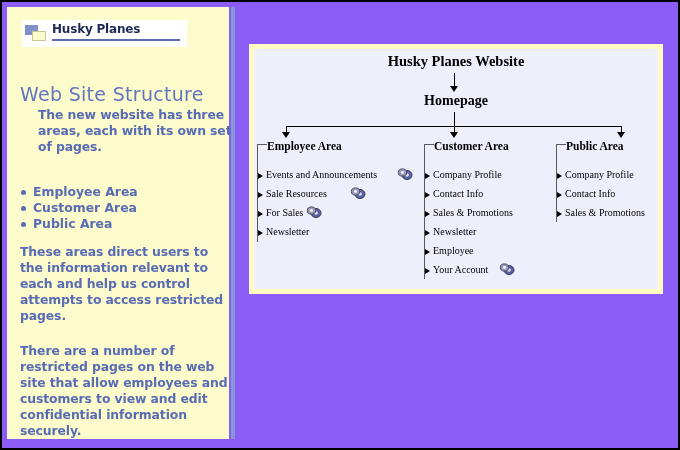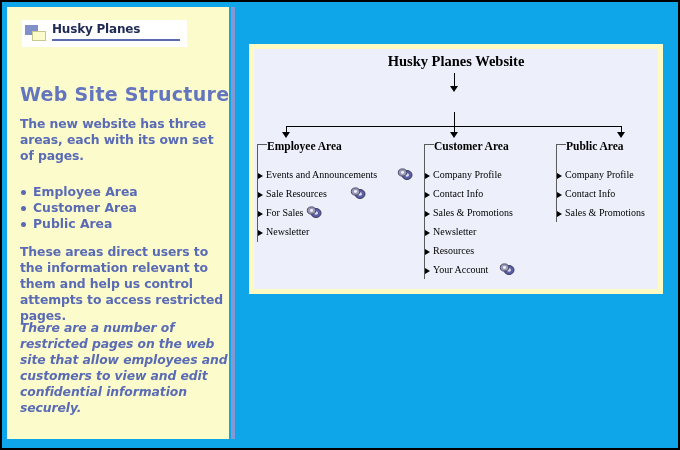--- a/index.html
+++ b/index.html
@@ -3,21 +3,21 @@
 <meta charset="utf-8">
 <style>
   html,body{margin:0;padding:0;background:#ffffff;}
   body{
     width:680px;height:450px;overflow:hidden;
     font-family:"Liberation Sans",sans-serif;
     position:relative;
   }
   #page{
     position:absolute;inset:0;
-    background:#0ea5e9;
+    background:#8b5cf6;
     border:2px solid #000000;
     box-sizing:border-box;
     overflow:hidden;
   }
 
   
   #sidebar{
     position:absolute;left:5px;top:5px;width:222px;height:432px;
     background:#fbfbcc;
     box-sizing:border-box;
@@ -50,35 +50,35 @@
     white-space:nowrap;
   }
   #logo-rule{
     position:absolute;left:30px;top:19px;width:128px;height:2px;
     background:#5a6bb0;
   }
 
   #sb-heading{
     position:absolute;left:13px;top:76px;width:205px;
     font-family:"DejaVu Sans",sans-serif;
-    font-size:19px;font-weight:bold;color:#6475c0;
+    font-size:19px;font-weight:normal;color:#6475c0;
     letter-spacing:0.3px;
     white-space:nowrap;
   }
 
   .sb-para{
     position:absolute;left:13px;width:210px;
     font-family:"DejaVu Sans",sans-serif;
     font-size:12.4px;font-weight:bold;color:#5a6bb5;
     line-height:16px;
     letter-spacing:-0.1px;
   }
-  #sb-p1{top:109px;}
+  #sb-p1{top:100px;margin-left:18px;}
   #sb-p2{top:237px;}
-  #sb-p3{top:313px;font-style:italic;}
+  #sb-p3{top:336px;}
 
   #sb-list{
     position:absolute;left:13px;top:177px;width:200px;
     margin:0;padding:0;list-style:none;
   }
   #sb-list li{
     position:relative;
     font-family:"DejaVu Sans",sans-serif;
     font-size:12.4px;font-weight:bold;color:#5a6bb5;
     line-height:16px;padding-left:13px;
@@ -162,35 +162,36 @@
     <div id="sb-heading">Web Site Structure</div>
 
     <div id="sb-p1" class="sb-para">The new website has three areas, each with its own set of pages.</div>
 
     <ul id="sb-list">
       <li>Employee Area</li>
       <li>Customer Area</li>
       <li>Public Area</li>
     </ul>
 
-    <div id="sb-p2" class="sb-para">These areas direct users to the information relevant to them and help us control attempts to access restricted pages.</div>
+    <div id="sb-p2" class="sb-para">These areas direct users to the information relevant to each and help us control attempts to access restricted pages.</div>
 
     <div id="sb-p3" class="sb-para">There are a number of restricted pages on the web site that allow employees and customers to view and edit confidential information securely.</div>
   </div>
 
   <div id="sidebar-divider"></div>
 
   <div id="diagram">
     <div id="diagram-inner">
 
       <div id="dg-title" class="serif">Husky Planes Website</div>
 
       <div class="vline" style="left:200px;top:24px;height:16px;"></div>
       <div class="arrow-down" style="left:196px;top:37px;"></div>
 
+      <div id="dg-home" class="serif">Homepage</div>
 
       <div class="vline" style="left:200px;top:63px;height:14px;"></div>
       <div class="hline" style="left:32px;top:77px;width:335px;"></div>
       <div class="vline" style="left:32px;top:77px;height:8px;"></div>
       <div class="vline" style="left:200px;top:77px;height:8px;"></div>
       <div class="vline" style="left:367px;top:77px;height:8px;"></div>
       <div class="arrow-down" style="left:28px;top:83px;"></div>
       <div class="arrow-down" style="left:196px;top:83px;"></div>
       <div class="arrow-down" style="left:363px;top:83px;"></div>
 
@@ -238,21 +239,21 @@
       <div class="leaf-arrow" style="left:171px;top:143px;"></div>
       <div class="leaf serif" style="left:179px;top:139px;">Contact Info</div>
 
       <div class="leaf-arrow" style="left:171px;top:162px;"></div>
       <div class="leaf serif" style="left:179px;top:158px;">Sales &amp; Promotions</div>
 
       <div class="leaf-arrow" style="left:171px;top:181px;"></div>
       <div class="leaf serif" style="left:179px;top:177px;">Newsletter</div>
 
       <div class="leaf-arrow" style="left:171px;top:200px;"></div>
-      <div class="leaf serif" style="left:179px;top:196px;">Resources</div>
+      <div class="leaf serif" style="left:179px;top:196px;">Employee</div>
 
       <div class="leaf-arrow" style="left:171px;top:219px;"></div>
       <div class="leaf serif" style="left:179px;top:215px;text-align:center;">Your Account</div>
       <svg class="ring-icon" style="left:245px;top:214px;" viewBox="0 0 16 13">
         <ellipse cx="10" cy="7" rx="5" ry="4.5" fill="#5b5fa8" stroke="#3a3a5a" stroke-width="1"></ellipse>
         <ellipse cx="10" cy="7" rx="2" ry="1.8" fill="#dcdcee"></ellipse>
         <ellipse cx="5.5" cy="4.5" rx="4.2" ry="3.6" fill="#9a9ab8" stroke="#4a4a66" stroke-width="1"></ellipse>
         <ellipse cx="5.5" cy="4.5" rx="1.6" ry="1.4" fill="#efeff8"></ellipse>
       </svg>
 

